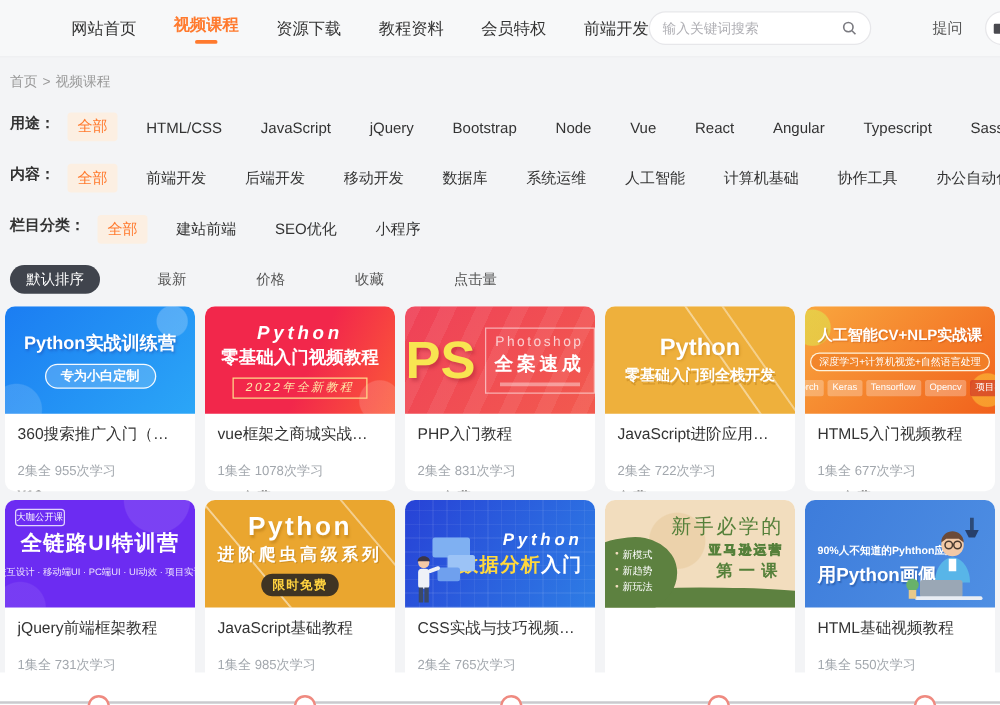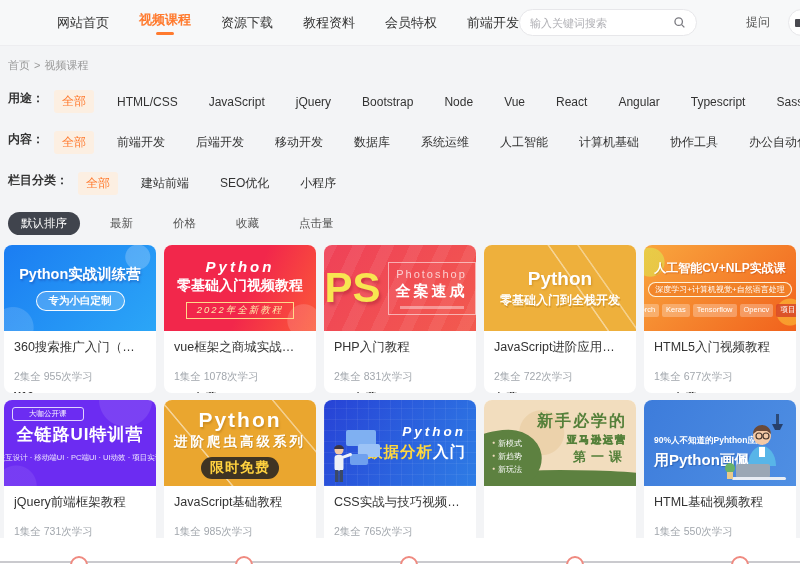--- a/index.html
+++ b/index.html
@@ -27,21 +27,21 @@
 
   
   .filters { padding:8px 8px 0; }
   .f-row { display:flex; padding:9px 0; }
   .f-label { font-size:12px; font-weight:bold; color:#333; margin-right:10px; white-space:nowrap; }
   .f-opts { display:flex; align-items:center; gap:15px; flex-wrap:nowrap; }
   .f-opt { font-size:12px; color:#333; cursor:pointer; padding:3px 8px; border-radius:3px; white-space:nowrap; }
   .f-opts .f-opt:first-child { color:#ff7a2e; background:#fcefe2; }
 
   
-  .sortbar { display:flex; align-items:center; gap:20px; padding:8px 8px 0;text-align:center; }
+  .sortbar { display:flex; align-items:center; gap:36px; padding:8px 8px 0;text-align:center; }
   .sort-opt { font-size:11.5px; color:#555; cursor:pointer; padding:4px 10px; white-space:nowrap; }
   .sortbar .sort-opt:first-child { background:#40444d; color:#fff; border-radius:999px; padding:4px 13px; }
 
   
   .grid { display:grid; grid-template-columns:repeat(5,1fr); gap:7px 8px; padding:10px 4px 0; }
   .card { background:#fff; border-radius:8px; overflow:hidden; height:148px; cursor:pointer; }
   .cover { height:86px; position:relative; overflow:hidden; color:#fff; display:flex; flex-direction:column; align-items:center; justify-content:center; }
   .info { padding:8px 10px 0; }
   .c-title { font-size:12.5px; color:#333; white-space:nowrap; overflow:hidden; text-overflow:ellipsis; }
   .c-meta { font-size:10.5px; color:#a2a7ad; margin-top:14px; }
@@ -74,46 +74,46 @@
   
   .cv5 { background:radial-gradient(circle at 4% 20%, rgba(220,235,80,.55) 0 14px, transparent 15px), radial-gradient(circle at 96% 78%, rgba(255,210,60,.5) 0 13px, transparent 14px), linear-gradient(135deg,#f9a63e,#f1611c); }
   .cv5 .t1 { font-size:12px; font-weight:800; white-space:nowrap; text-shadow:1px 1px 1px rgba(180,60,0,.4); }
   .cv5 .b1 { margin-top:5px; font-size:8px; border:1px solid rgba(255,255,240,.9); background:rgba(240,130,40,.8); border-radius:999px; padding:1px 6px; white-space:nowrap; }
   .cv5 .tags { display:flex; gap:3px; margin-top:7px; }
   .cv5 .tag { font-size:7.5px; background:rgba(255,255,255,.28); border-radius:2px; padding:1.5px 4px; white-space:nowrap; }
   .cv5 .tags .tag:last-child { background:rgba(215,70,40,.85); }
 
   
   .cv6 { background:radial-gradient(circle at 80% 0%, rgba(255,255,255,.1) 0 26px, transparent 27px), radial-gradient(circle at 8% 100%, rgba(255,255,255,.08) 0 20px, transparent 21px), #6c2cf2; }
-  .cv6 .tag { position:absolute; top:7px; left:8px; font-size:7.5px; border:1px solid rgba(255,255,255,.8); border-radius:3px; padding:1px 16px; color:rgba(255,255,255,.95); }
+  .cv6 .tag { position:absolute; top:7px; left:8px; font-size:7.5px; border:1px solid rgba(255,255,255,.8); border-radius:3px; padding:1px 0; color:rgba(255,255,255,.95); }
   .cv6 .t1 { font-size:17px; font-weight:700; letter-spacing:1px; white-space:nowrap; }
   .cv6 .t2 { font-size:7.5px; color:rgba(255,255,255,.88); margin-top:7px; white-space:nowrap; }
 
   
   .cv7 { background:linear-gradient(50deg, transparent 30%, rgba(255,255,255,.5) 30.4% 30.9%, transparent 31.3%), linear-gradient(50deg, transparent 80%, rgba(255,255,255,.45) 80.4% 80.9%, transparent 81.3%), #eaa62f; }
   .cv7 .t1 { font-size:21px; font-weight:800; letter-spacing:2px; text-shadow:1px 2px 2px rgba(150,95,10,.35); }
   .cv7 .t2 { font-size:13.5px; font-weight:800; letter-spacing:3px; margin-top:1px; white-space:nowrap; text-shadow:1px 1px 0 rgba(150,95,10,.3); }
-  .cv7 .b1 { margin-top:6px; background:#3f3423; color:#ffd23f; font-size:14px; font-weight:bold; border-radius:999px; padding:2px 9px; letter-spacing:1px; }
+  .cv7 .b1 { margin-top:6px; background:#3f3423; color:#ffd23f; font-size:10px; font-weight:bold; border-radius:999px; padding:2px 9px; letter-spacing:1px; }
 
   
   .cv8 { background:repeating-linear-gradient(0deg, rgba(255,255,255,.06) 0 1px, transparent 1px 11px), repeating-linear-gradient(90deg, rgba(255,255,255,.06) 0 1px, transparent 1px 11px), linear-gradient(120deg,#2742d6,#2e7de5); align-items:flex-end; padding-right:10px; }
   .cv8 .t1 { font-style:italic; font-weight:800; font-size:13.5px; letter-spacing:3px; }
   .cv8 .t2 { font-size:15.5px; font-weight:900; margin-top:3px; letter-spacing:1px; white-space:nowrap; }
   .cv8 .t2 .y { color:#ffd83d; }
   .cv8 svg { position:absolute; left:4px; bottom:2px; }
 
   
   .cv9 { background:radial-gradient(circle at 38% 38%, #ecd2ab 0 22px, transparent 23px), #f2ddbe; align-items:flex-end; padding-right:9px; }
   .cv9::after { content:""; position:absolute; left:-10%; bottom:-14px; width:120%; height:30px; background:#5d8140; border-radius:100% 100% 0 0 / 90% 40% 0 0; }
   .cv9 .blob { position:absolute; left:-16px; top:30px; width:74px; height:62px; background:#5d8140; border-radius:45% 55% 60% 40%; transform:rotate(-8deg); z-index:1; }
   .cv9 .bullets { position:absolute; left:8px; top:38px; z-index:2; }
   .cv9 .bullets div { font-size:8px; color:#fff; line-height:1.6; white-space:nowrap; }
   .cv9 .bullets div::before { content:"●"; font-size:5px; vertical-align:2px; margin-right:3px; color:#f2ddbe; }
   .cv9 .txt { position:relative; z-index:2; text-align:right; margin-bottom:10px; }
-  .cv9 .t1 { color:#55803a; font-size:16px; font-weight:700; letter-spacing:2px; white-space:nowrap; }
+  .cv9 .t1 { color:#55803a; font-size:16px; font-weight:400; letter-spacing:2px; white-space:nowrap; }
   .cv9 .t2 { font-size:10px; font-weight:700; letter-spacing:2px; color:#6a9447; -webkit-text-stroke:.6px #55803a; margin-top:1px; white-space:nowrap; }
   .cv9 .t3 { color:#55803a; font-size:13px; font-weight:900; letter-spacing:5px; margin-top:1px; white-space:nowrap; }
 
   
   .cv10 { background:linear-gradient(120deg,#3d7cdb,#4f8fe3); align-items:flex-start; padding-left:10px; }
   .cv10 .t1 { font-size:8.5px; font-weight:bold; white-space:nowrap; }
   .cv10 .t2 { font-size:15px; font-weight:900; margin-top:4px; white-space:nowrap; text-shadow:1px 1px 1px rgba(20,60,130,.4); }
   .cv10 svg { position:absolute; right:2px; bottom:0; }
 
   

